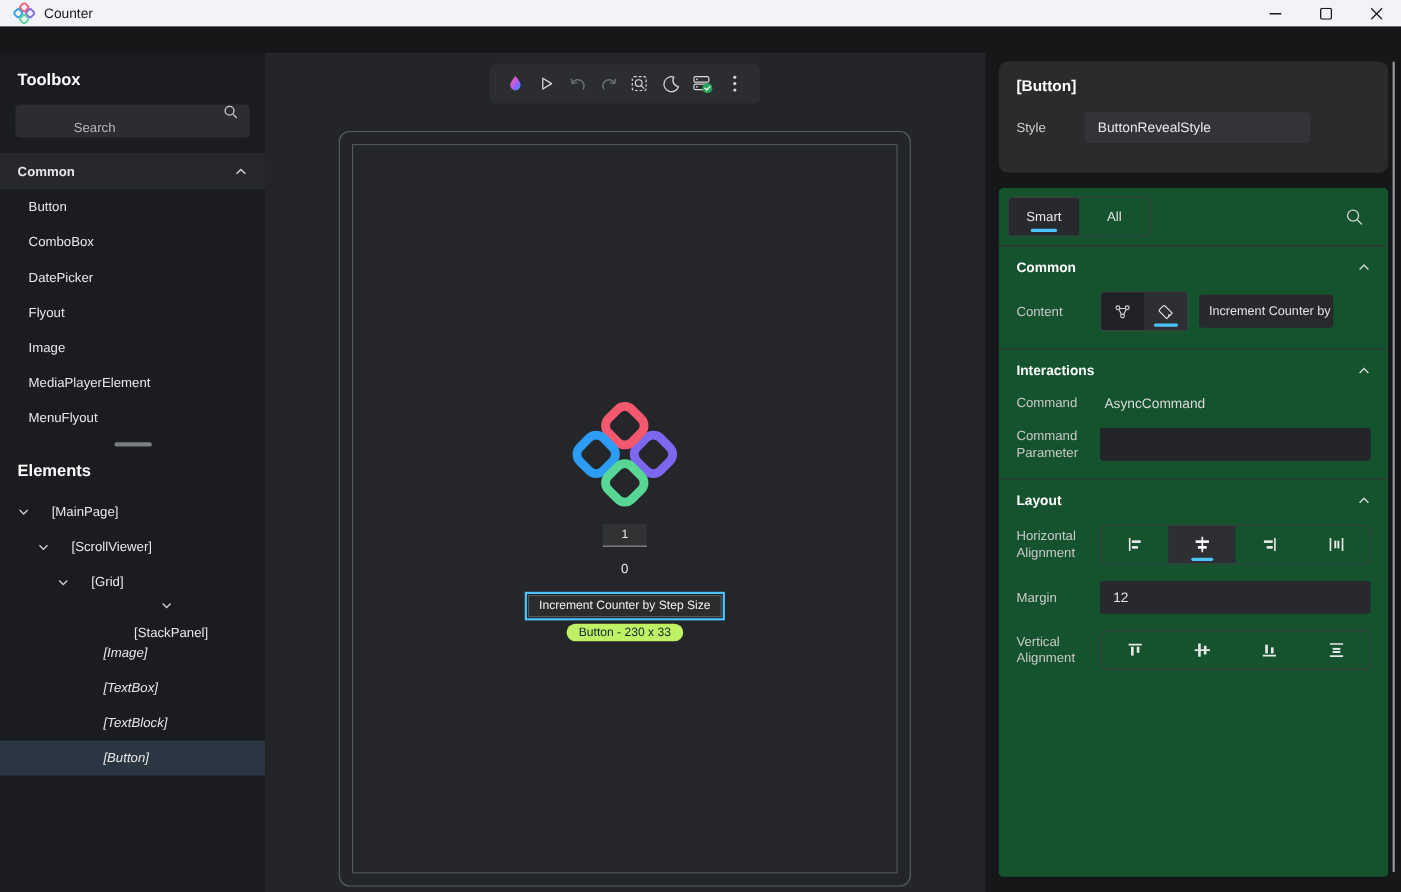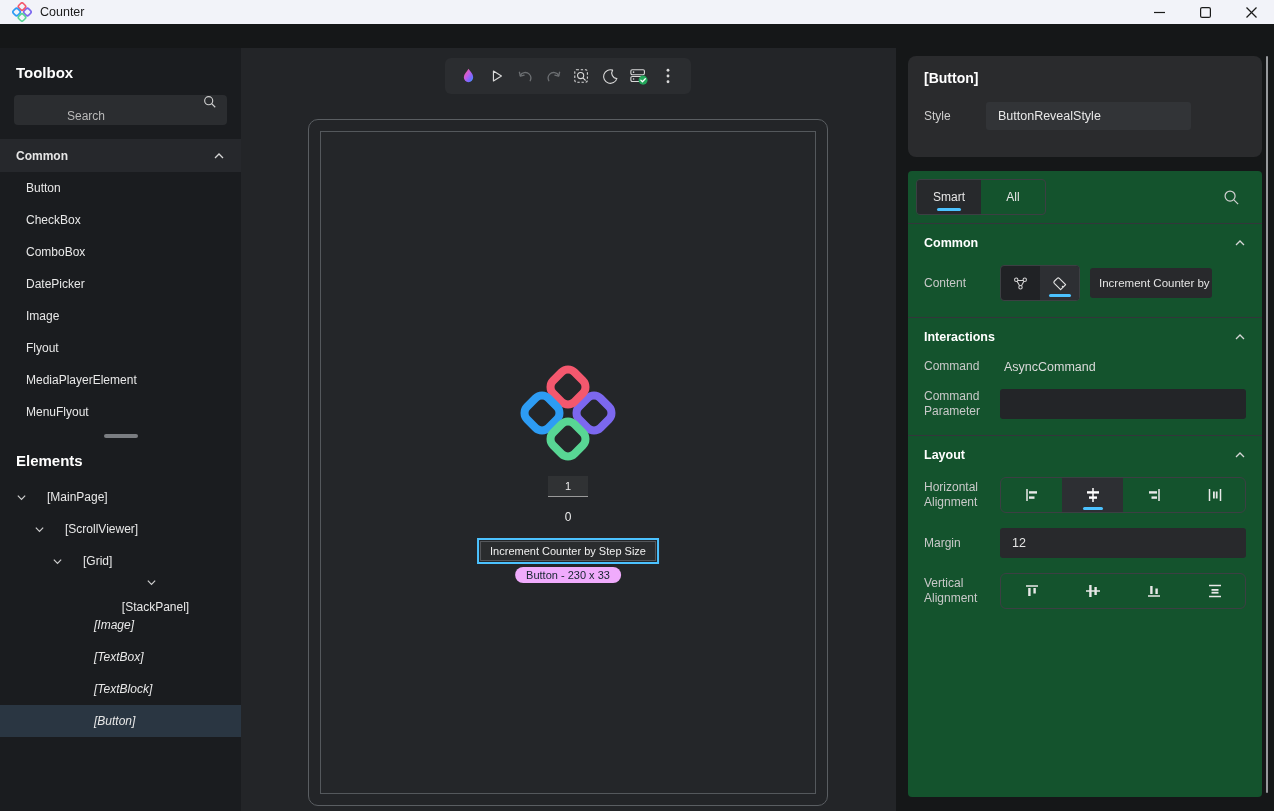--- a/index.html
+++ b/index.html
@@ -50,21 +50,21 @@
   .phone-screen { position:absolute; left:11px; top:11px; right:11px; bottom:11px;
                   border:1px solid #54585c; background:#242629; }
   .cv-center { position:absolute; left:50%; transform:translateX(-50%); }
   .cv-logo { top:233px; width:96px; height:96px; }
   .cv-textbox { top:344px; width:40px; height:21px; background:#303234; border-bottom:1px solid #9a9a9a;
                 color:#ececec; font-size:11px; display:flex; align-items:center; justify-content:center; }
   .cv-zero { top:378px; color:#ececec; font-size:12px; }
   .cv-button-sel { top:406px; border:2px solid #4cc2ff; padding:1px; }
   .cv-button { background:#2a2c2e; border:1px solid #55585c; color:#f0f0f0; font-size:11px;
                padding:3px 9px; white-space:nowrap; }
-  .cv-badge { top:435px; background:#f0abfc; color:#14242e; font-size:11px; border-radius:9px;
+  .cv-badge { top:435px; background:#bef264; color:#14242e; font-size:11px; border-radius:9px;
               padding:2px 11px; white-space:nowrap; }
 
   
   .props { flex:1; position:relative; background:#151718; color:#e4e4e4; }
   .props-scrollbar { position:absolute; right:6px; top:8px; bottom:18px; width:2px; background:#97999c; border-radius:1px; }
   .card-header { position:absolute; left:12px; right:12px; top:8px; height:101px; background:#2a2b2d;
                  border-radius:8px; padding:14px 16px; }
   .card-header .hdr { font-size:14px; font-weight:bold; color:#fff; }
   .style-row { display:flex; align-items:center; margin-top:16px; }
   .style-row .lbl { width:62px; font-size:12px; color:#cfcfcf; }
@@ -166,25 +166,24 @@
 
       <div class="tb-section-header">
         <span>Common</span>
         <svg class="chev" width="12" height="12" viewBox="0 0 12 12">
           <polyline points="2,8 6,4 10,8" fill="none" stroke="#d6d6d6" stroke-width="1.3"></polyline>
         </svg>
       </div>
 
       <div>
         <div class="tb-item">Button</div>
-        <div class="tb-item">CheckBox</div>
         <div class="tb-item">ComboBox</div>
         <div class="tb-item">DatePicker</div>
+        <div class="tb-item">Flyout</div>
         <div class="tb-item">Image</div>
-        <div class="tb-item">Flyout</div>
         <div class="tb-item">MediaPlayerElement</div>
         <div class="tb-item">MenuFlyout</div>
       </div>
 
       <div class="splitter">
         <div class="handle"></div>
       </div>
 
       <div class="panel-title" style="padding-top:8px;">Elements</div>
 

